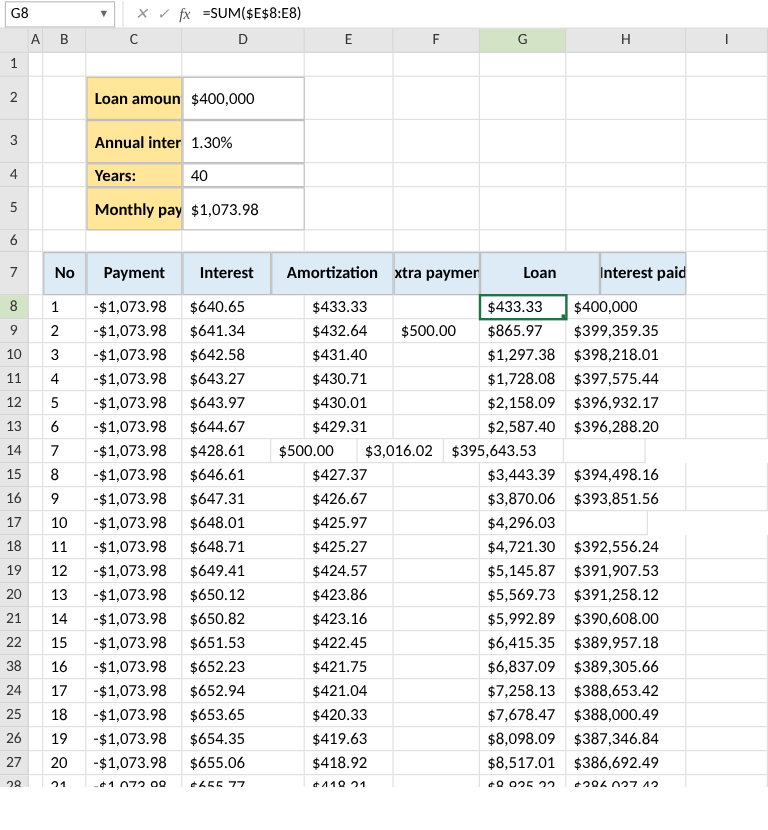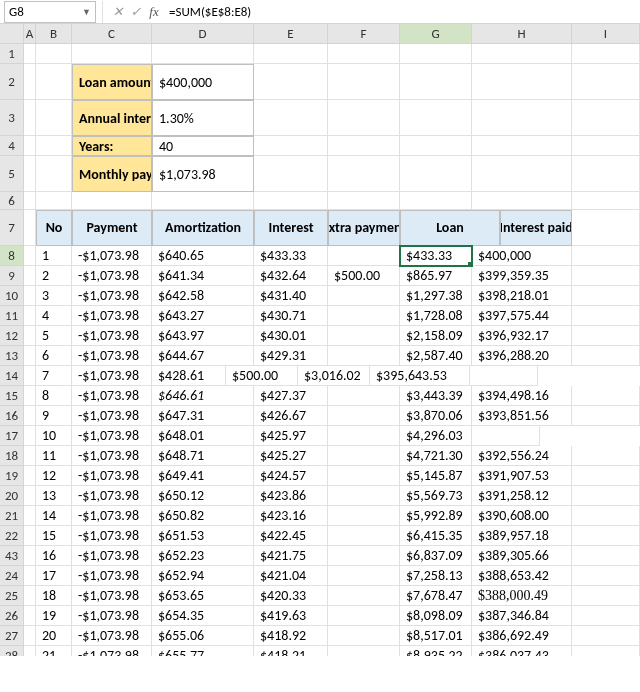--- a/index.html
+++ b/index.html
@@ -257,22 +257,22 @@
         <div class="cell cF" style="height: 18px;"></div>
         <div class="cell cG" style="height: 18px;"></div>
         <div class="cell cH" style="height: 18px;"></div>
         <div class="cell cI" style="height: 18px;"></div>
       </div>
       <div class="row">
         <div class="rh" style="height: 36px;">7</div>
         <div class="cell cA" style="height: 36px;"></div>
         <div class="cell cB thead" style="height: 36px;">No</div>
         <div class="cell cC thead" style="height: 36px;">Payment</div>
+        <div class="cell cE thead" style="height: 36px;">Interest</div>
         <div class="cell cD thead" style="height: 36px;">Amortization</div>
-        <div class="cell cE thead" style="height: 36px;">Interest</div>
         <div class="cell cF thead wrap" style="height: 36px;">Extra payment</div>
         <div class="cell cH thead" style="height: 36px;">Loan</div>
         <div class="cell cG thead wrap" style="height: 36px;">Interest paid</div>
         <div class="cell cI" style="height: 36px;"></div>
       </div>
       <div class="row">
         <div class="rh active" style="height: 20px;">8</div>
         <div class="cell cA" style="height: 20px;"></div>
         <div class="cell cB tleft" style="height: 20px;">1</div>
         <div class="cell cC tleft" style="height: 20px;">-$1,073.98</div>
@@ -352,21 +352,21 @@
         <div class="cell cF tleft" style="height: 20px;">$500.00</div>
         <div class="cell cG tleft" style="height: 20px;">$3,016.02</div>
         <div class="cell cH tleft" style="height: 20px;">$395,643.53</div>
         <div class="cell cI" style="height: 20px;"></div>
       </div>
       <div class="row">
         <div class="rh" style="height: 20px;">15</div>
         <div class="cell cA" style="height: 20px;"></div>
         <div class="cell cB tleft" style="height: 20px;">8</div>
         <div class="cell cC tleft" style="height: 20px;">-$1,073.98</div>
-        <div class="cell cD tleft" style="height: 20px; font-style: italic;">$646.61</div>
+        <div class="cell cD tleft" style="height: 20px;">$646.61</div>
         <div class="cell cE tleft" style="height: 20px;">$427.37</div>
         <div class="cell cF tleft" style="height: 20px;"></div>
         <div class="cell cG tleft" style="height: 20px;">$3,443.39</div>
         <div class="cell cH tleft" style="height: 20px;">$394,498.16</div>
         <div class="cell cI" style="height: 20px;"></div>
       </div>
       <div class="row">
         <div class="rh" style="height: 20px;">16</div>
         <div class="cell cA" style="height: 20px;"></div>
         <div class="cell cB tleft" style="height: 20px;">9</div>
@@ -443,21 +443,21 @@
         <div class="cell cB tleft" style="height: 20px;">15</div>
         <div class="cell cC tleft" style="height: 20px;">-$1,073.98</div>
         <div class="cell cD tleft" style="height: 20px;">$651.53</div>
         <div class="cell cE tleft" style="height: 20px;">$422.45</div>
         <div class="cell cF tleft" style="height: 20px;"></div>
         <div class="cell cG tleft" style="height: 20px;">$6,415.35</div>
         <div class="cell cH tleft" style="height: 20px;">$389,957.18</div>
         <div class="cell cI" style="height: 20px;"></div>
       </div>
       <div class="row">
-        <div class="rh" style="height: 20px;">43</div>
+        <div class="rh" style="height: 20px;">38</div>
         <div class="cell cA" style="height: 20px;"></div>
         <div class="cell cB tleft" style="height: 20px;">16</div>
         <div class="cell cC tleft" style="height: 20px;">-$1,073.98</div>
         <div class="cell cD tleft" style="height: 20px;">$652.23</div>
         <div class="cell cE tleft" style="height: 20px;">$421.75</div>
         <div class="cell cF tleft" style="height: 20px;"></div>
         <div class="cell cG tleft" style="height: 20px;">$6,837.09</div>
         <div class="cell cH tleft" style="height: 20px;">$389,305.66</div>
         <div class="cell cI" style="height: 20px;"></div>
       </div>
@@ -475,21 +475,21 @@
       </div>
       <div class="row">
         <div class="rh" style="height: 20px;">25</div>
         <div class="cell cA" style="height: 20px;"></div>
         <div class="cell cB tleft" style="height: 20px;">18</div>
         <div class="cell cC tleft" style="height: 20px;">-$1,073.98</div>
         <div class="cell cD tleft" style="height: 20px;">$653.65</div>
         <div class="cell cE tleft" style="height: 20px;">$420.33</div>
         <div class="cell cF tleft" style="height: 20px;"></div>
         <div class="cell cG tleft" style="height: 20px;">$7,678.47</div>
-        <div class="cell cH tleft" style="height: 20px; font-family: Liberation Serif, serif;">$388,000.49</div>
+        <div class="cell cH tleft" style="height: 20px;">$388,000.49</div>
         <div class="cell cI" style="height: 20px;"></div>
       </div>
       <div class="row">
         <div class="rh" style="height: 20px;">26</div>
         <div class="cell cA" style="height: 20px;"></div>
         <div class="cell cB tleft" style="height: 20px;">19</div>
         <div class="cell cC tleft" style="height: 20px;">-$1,073.98</div>
         <div class="cell cD tleft" style="height: 20px;">$654.35</div>
         <div class="cell cE tleft" style="height: 20px;">$419.63</div>
         <div class="cell cF tleft" style="height: 20px;"></div>

